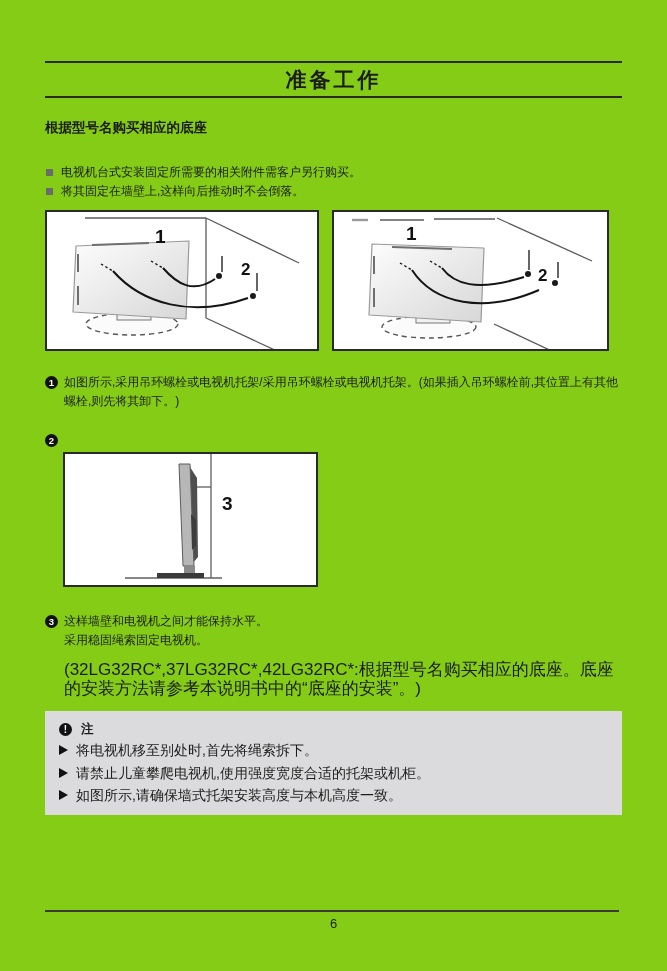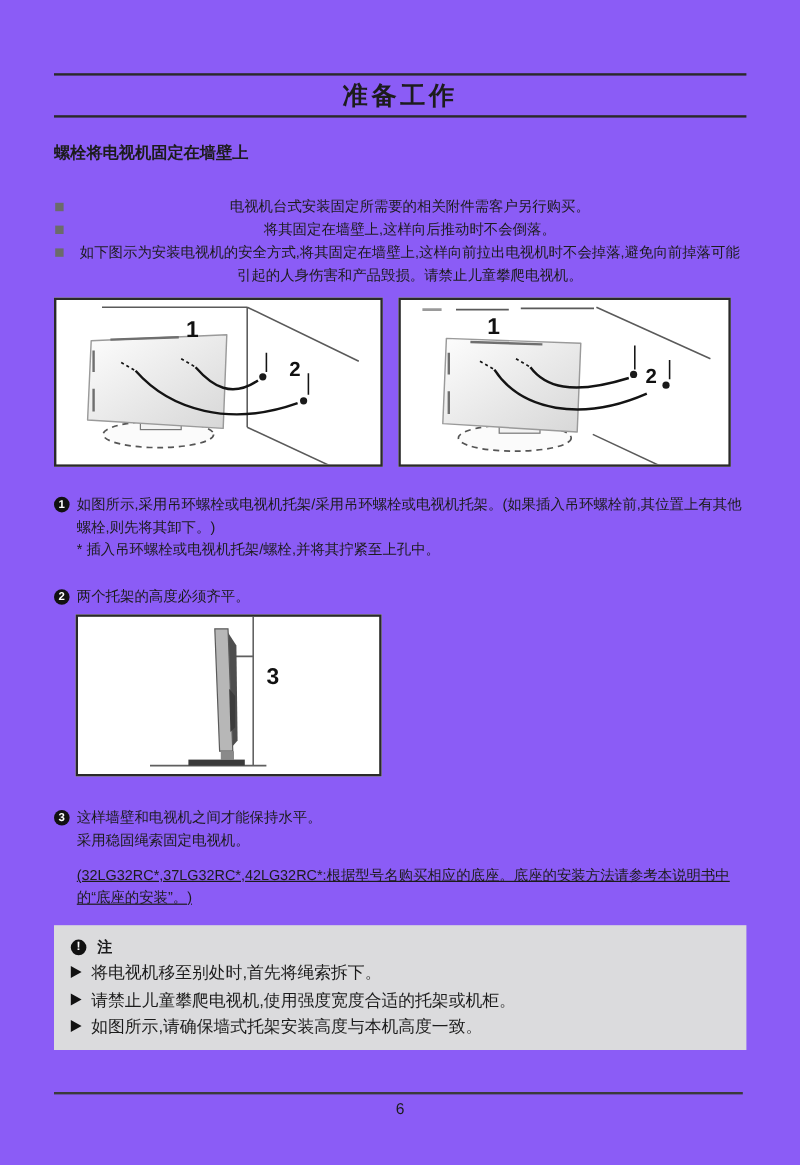--- a/index.html
+++ b/index.html
@@ -1,33 +1,33 @@
 <!DOCTYPE html>
 <html><head>
 <meta charset="utf-8">
 <style>
   html,body { margin:0; padding:0; background:#ffffff; }
   .page {
-    position:relative; width:667px; height:971px; background:#8b5cf6;
+    position:relative; width:667px; height:971px; background:#84cc16;
     font-family:"Liberation Sans","DejaVu Sans",sans-serif;
     color:#1c1c1c; overflow:hidden;
   }
   .margins { padding:0 45px; }
 
   
   .title-band {
     margin-top:61px; border-top:2px solid #2a2a2a; border-bottom:2px solid #2a2a2a;
     height:33px; display:flex; align-items:center; justify-content:center;
   }
   .title-band h1 { margin:0; font-size:21px; font-weight:bold; letter-spacing:3px; }
 
   .section-title { margin-top:21px; font-size:13.5px; font-weight:bold; }
 
   
-  .bullets { margin-top:26px; font-size:12px; line-height:19px;text-align:center; }
+  .bullets { margin-top:26px; font-size:12px; line-height:19px; }
   .bullet { display:flex; }
   .sq {
     flex:none; width:7px; height:7px; background:#6b6b6b; margin:6px 8px 0 1px;
   }
   .bullet .btxt { flex:1; }
 
   
   .fig-row { margin-top:9px; display:flex; gap:13px; }
   .fig-box { border:2px solid #2a2a2a; background:#fff; }
   .fig-box svg { display:block; }
@@ -39,21 +39,21 @@
   .step3 { margin-top:25px; }
   .circ {
     flex:none; width:13px; height:13px; border-radius:50%; background:#111;
     color:#fff; font-size:9.5px; font-weight:bold; text-align:center;
     line-height:13px; margin:3px 6px 0 0;
   }
   .step .stxt { flex:1; }
 
   .fig-mid-wrap { margin-top:5px; margin-left:18px; }
 
-  .model-note { margin-top:10px; margin-left:19px; font-size:12px; line-height:19px; width:560px;text-decoration:underline; }
+  .model-note { margin-top:10px; margin-left:19px; font-size:17px; line-height:19px; width:560px; }
 
   
   .note-box {
     margin-top:13px; background:#dbdbdd; padding:10px 14px 9px 14px;
   }
   .note-head { display:flex; align-items:center; font-size:12.5px; font-weight:bold; }
   .excl {
     flex:none; width:13px; height:13px; border-radius:50%; background:#111;
     color:#fff; font-size:10px; font-weight:bold; text-align:center; line-height:13px;
     margin-right:9px;
@@ -73,34 +73,30 @@
 </head>
 <body>
 
 <div class="page">
   <div class="margins">
 
     <div class="title-band">
       <h1>准备工作</h1>
     </div>
 
-    <div class="section-title">螺栓将电视机固定在墙壁上</div>
+    <div class="section-title">根据型号名购买相应的底座</div>
 
     <div class="bullets">
       <div class="bullet">
         <span class="sq"></span>
         <span class="btxt">电视机台式安装固定所需要的相关附件需客户另行购买。</span>
       </div>
       <div class="bullet">
         <span class="sq"></span>
         <span class="btxt">将其固定在墙壁上,这样向后推动时不会倒落。</span>
-      </div>
-      <div class="bullet">
-        <span class="sq"></span>
-        <span class="btxt">如下图示为安装电视机的安全方式,将其固定在墙壁上,这样向前拉出电视机时不会掉落,避免向前掉落可能引起的人身伤害和产品毁损。请禁止儿童攀爬电视机。</span>
       </div>
     </div>
 
     <div class="fig-row">
 
       <div class="fig-box">
         <svg width="270" height="137" viewBox="0 0 270 137">
           <defs>
             <linearGradient id="tvg1" x1="0" y1="0" x2="1" y2="1">
               <stop offset="0" stop-color="#fdfdfd"></stop>
@@ -180,28 +176,26 @@
           <text x="72" y="28" font-size="19">1</text>
           <text x="204" y="69" font-size="17">2</text>
         </svg>
       </div>
     </div>
 
     <div class="step step1">
       <span class="circ">1</span>
       <div class="stxt">
         <div>如图所示,采用吊环螺栓或电视机托架/采用吊环螺栓或电视机托架。(如果插入吊环螺栓前,其位置上有其他螺栓,则先将其卸下。)</div>
-        <div>* 插入吊环螺栓或电视机托架/螺栓,并将其拧紧至上孔中。</div>
       </div>
     </div>
 
     <div class="step step2">
       <span class="circ">2</span>
       <div class="stxt">
-        <div>两个托架的高度必须齐平。</div>
       </div>
     </div>
 
     <div class="fig-mid-wrap">
       <div class="fig-box" style="width:251px;">
         <svg width="251" height="131" viewBox="0 0 251 131">
           <g stroke="#5f5f5f" stroke-width="1.3" fill="none">
             <line x1="146" y1="0" x2="146" y2="124"></line>
             <line x1="60" y1="124" x2="157" y2="124"></line>
             <line x1="128" y1="33" x2="146" y2="33"></line>

